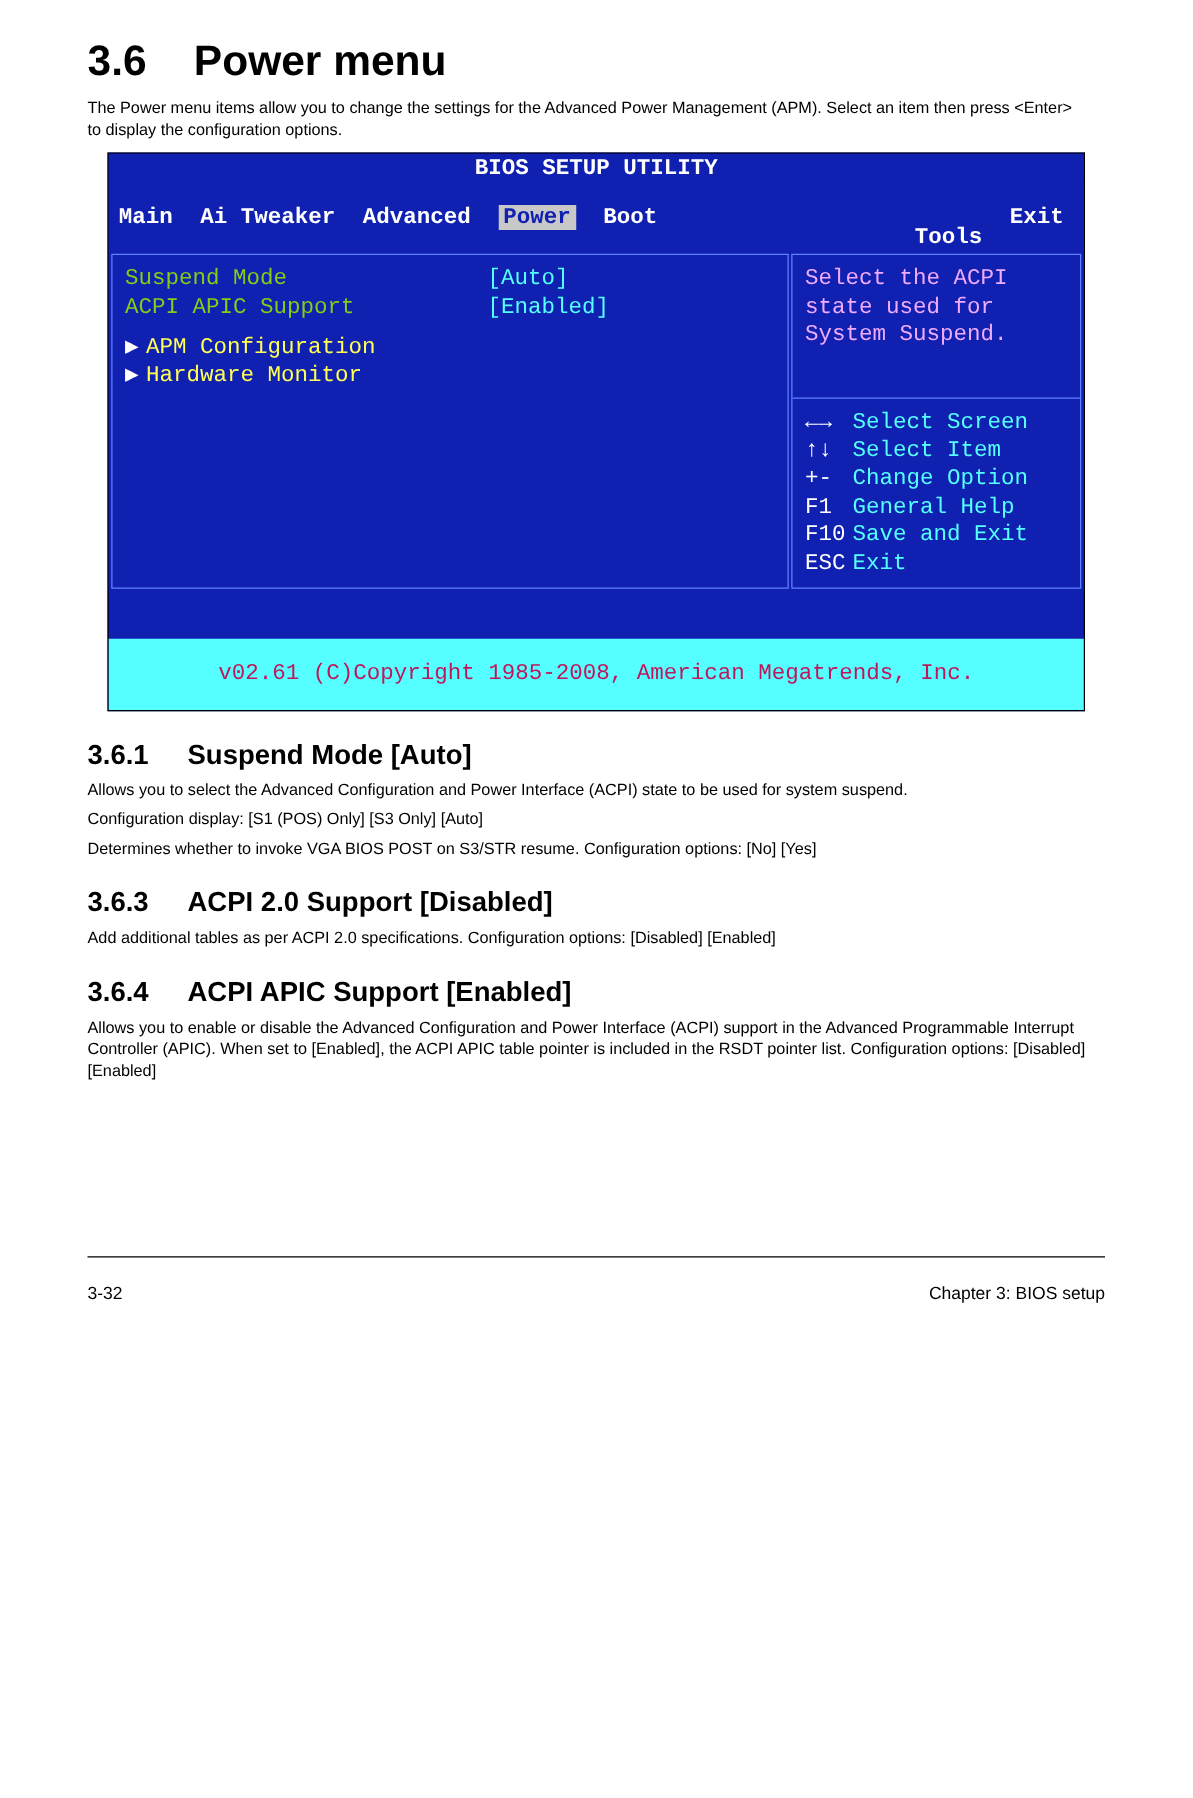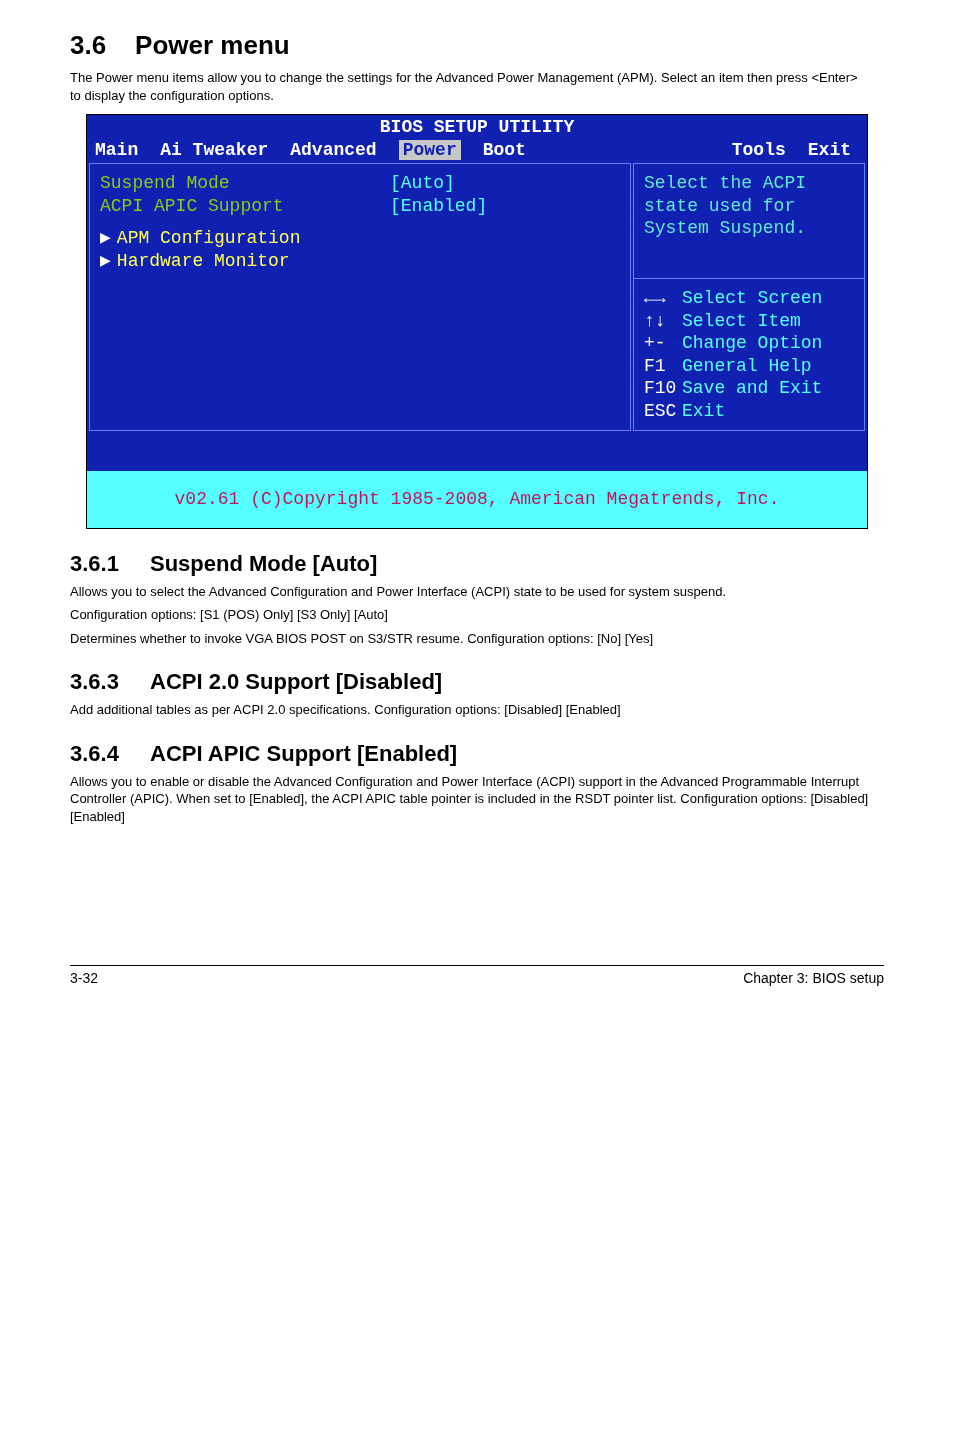--- a/index.html
+++ b/index.html
@@ -6,21 +6,21 @@
     margin: 0;
     font-family: Arial, Helvetica, sans-serif;
     background: #fff;
     color: #000;
     width: 954px;
   }
   .page {
     padding: 30px 70px 20px 70px;
   }
   h1.section-title {
-    font-size: 26px;
+    font-size: 34px;
     font-weight: bold;
     margin: 0 0 8px 0;
     font-family: Arial, sans-serif;
   }
   p.intro, p.body {
     font-size: 13px;
     line-height: 1.35;
     margin: 0 12px 6px 0;
   }
   h2.sub {
@@ -89,21 +89,21 @@
   .bios-right {
     width: 230px;
     border: 1px solid #6080ff;
     margin: 0 2px 2px 0;
     display:flex;
     flex-direction: column;
   }
   .bios-right .help {
     flex:1;
     padding: 8px 10px;
-    color: #5eead4;
+    color: #f0abfc;
   }
   .bios-right .keys {
     border-top: 1px solid #6080ff;
     padding: 8px 10px;
     color: #fff;
   }
   .bios-right .keys .k { color:#fff; display:inline-block; width:38px;}
   .bios-right .keys .d { color:#55ffff;}
   .bios-footer {
     background: #55ffff;
@@ -111,21 +111,21 @@
     text-align:center;
     font-weight: normal;
     padding: 17px 0;
     margin-top: 38px;
   }
 
   
   .page-footer {
     border-top: 1px solid #000;
     margin-top: 140px;
-    padding-top: 4px;
+    padding-top: 20px;
     font-size: 14px;
     display:flex;
     justify-content: space-between;
   }
 </style>
 </head>
 <body>
 
 <div class="page">
   <h1 class="section-title">
@@ -134,21 +134,21 @@
   <p class="intro">The Power menu items allow you to change the settings for the Advanced Power Management (APM). Select an item then press &lt;Enter&gt; to display the configuration options.</p>
 
   <div class="bios-wrap">
     <div class="bios-title-bar">BIOS SETUP UTILITY</div>
     <div class="bios-menubar">
       <span class="mi">Main</span>
       <span class="mi">Ai Tweaker</span>
       <span class="mi">Advanced</span>
       <span class="mi"><span class="sel">Power</span></span>
       <span class="mi">Boot</span>
-      <span class="mi" style="margin-left:auto;">Tools</span>
+      <span class="mi" style="margin-left:auto;margin-top:32px;">Tools</span>
       <span class="mi" style="padding-right:8px;">Exit</span>
     </div>
     <div class="bios-body">
       <div class="bios-left">
         <div class="row">
             <span class="label">Suspend Mode</span>
             <span class="val">[Auto]</span>
           </div>
         <div class="row">
             <span class="label">ACPI APIC Support</span>
@@ -174,21 +174,21 @@
           <div><span class="k">F10</span><span class="d">Save and Exit</span></div>
           <div><span class="k">ESC</span><span class="d">Exit</span></div>
         </div>
       </div>
     </div>
     <div class="bios-footer">v02.61 (C)Copyright 1985-2008, American Megatrends, Inc.</div>
   </div>
 
   <h2 class="sub"><span class="num">3.6.1</span><span>Suspend Mode [Auto]</span></h2>
   <p class="body">Allows you to select the Advanced Configuration and Power Interface (ACPI) state to be used for system suspend.</p>
-  <p class="body">Configuration options: [S1 (POS) Only] [S3 Only] [Auto]</p>
+  <p class="body">Configuration display: [S1 (POS) Only] [S3 Only] [Auto]</p>
 
   <p class="body">Determines whether to invoke VGA BIOS POST on S3/STR resume. Configuration options: [No] [Yes]</p>
 
   <h2 class="sub"><span class="num">3.6.3</span><span>ACPI 2.0 Support [Disabled]</span></h2>
   <p class="body">Add additional tables as per ACPI 2.0 specifications. Configuration options: [Disabled] [Enabled]</p>
 
   <h2 class="sub"><span class="num">3.6.4</span><span>ACPI APIC Support [Enabled]</span></h2>
   <p class="body">Allows you to enable or disable the Advanced Configuration and Power Interface (ACPI) support in the Advanced Programmable Interrupt Controller (APIC). When set to [Enabled], the ACPI APIC table pointer is included in the RSDT pointer list. Configuration options: [Disabled] [Enabled]</p>
 
   <div class="page-footer">

